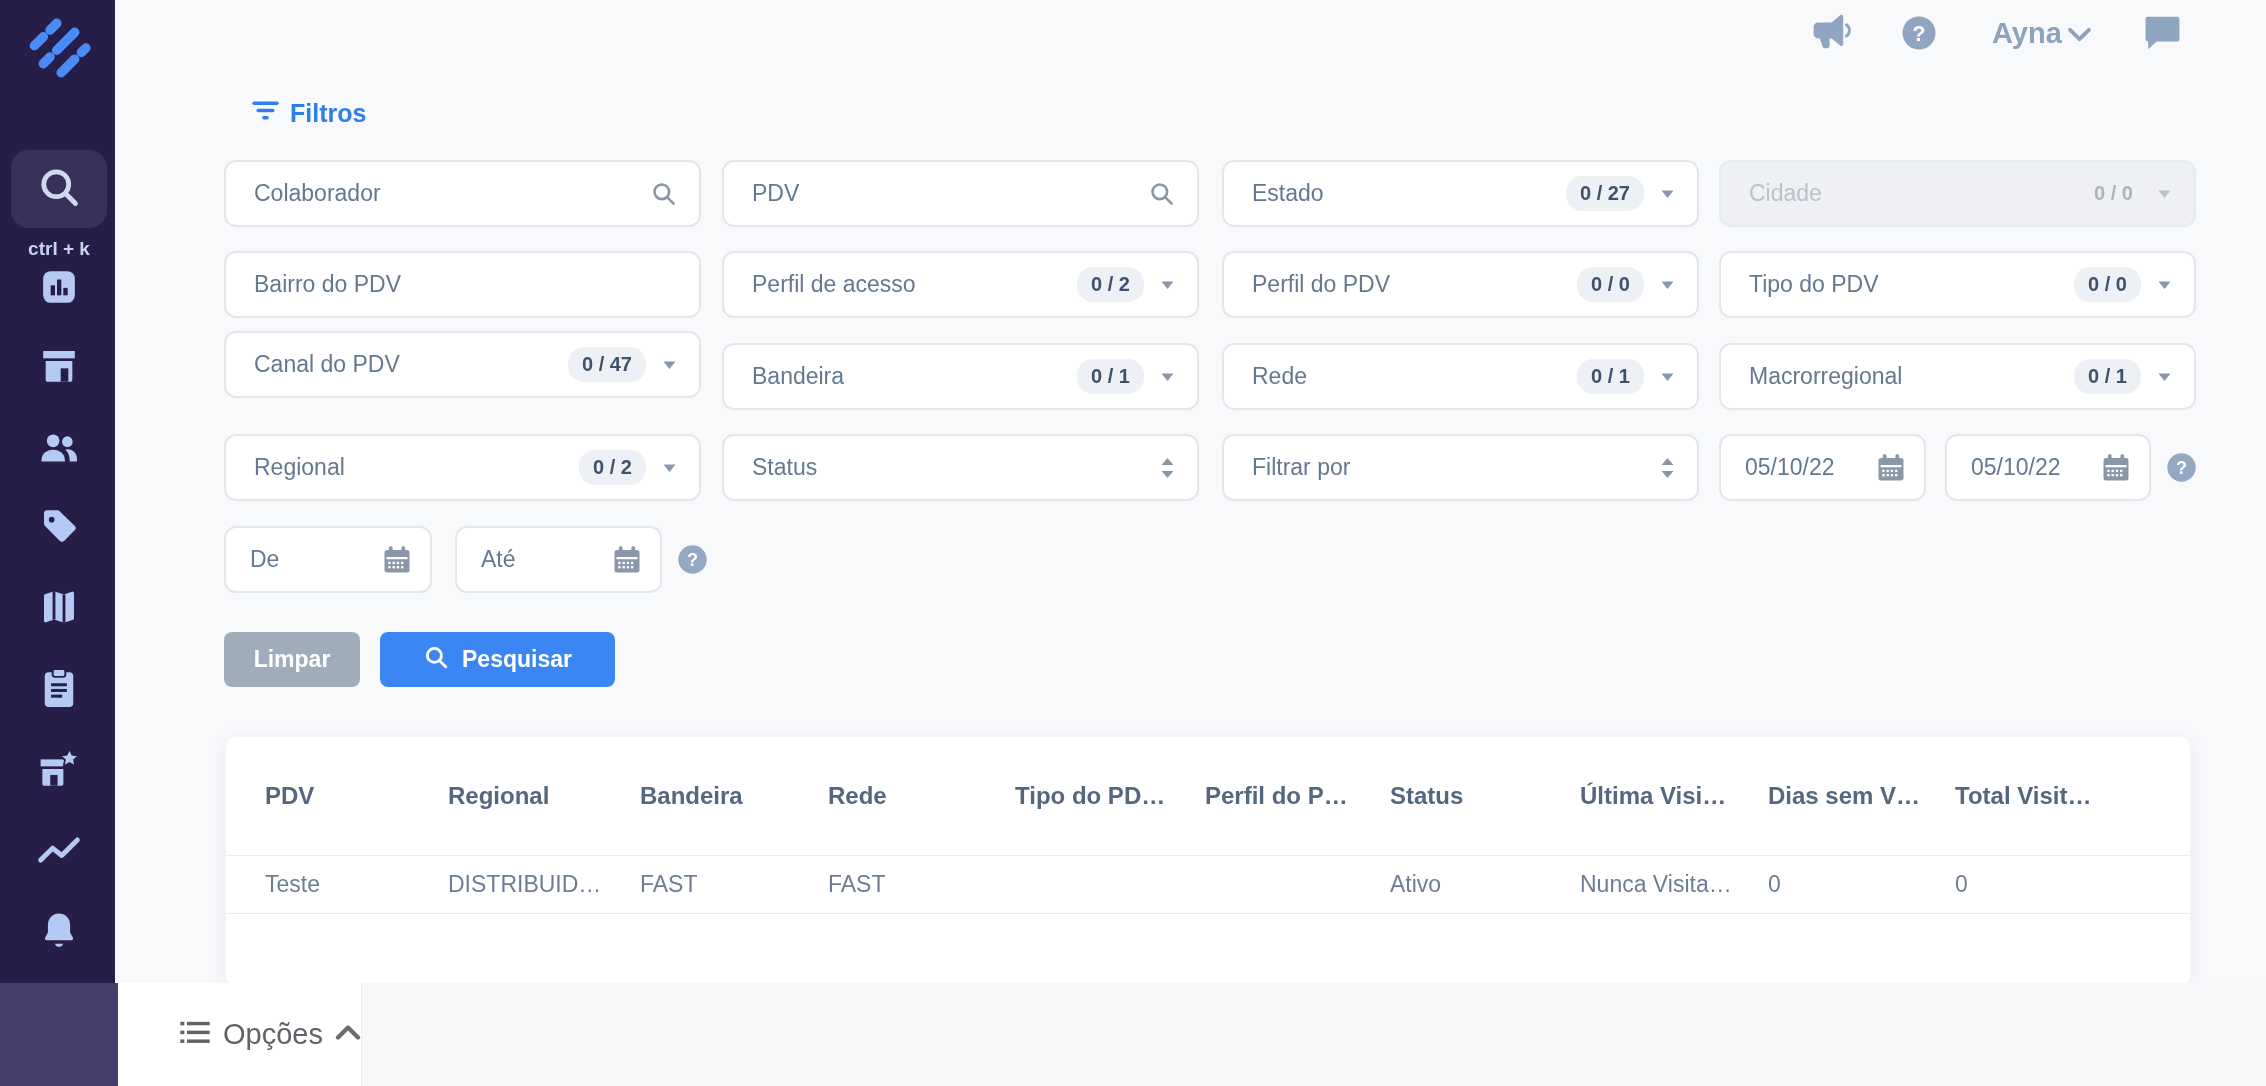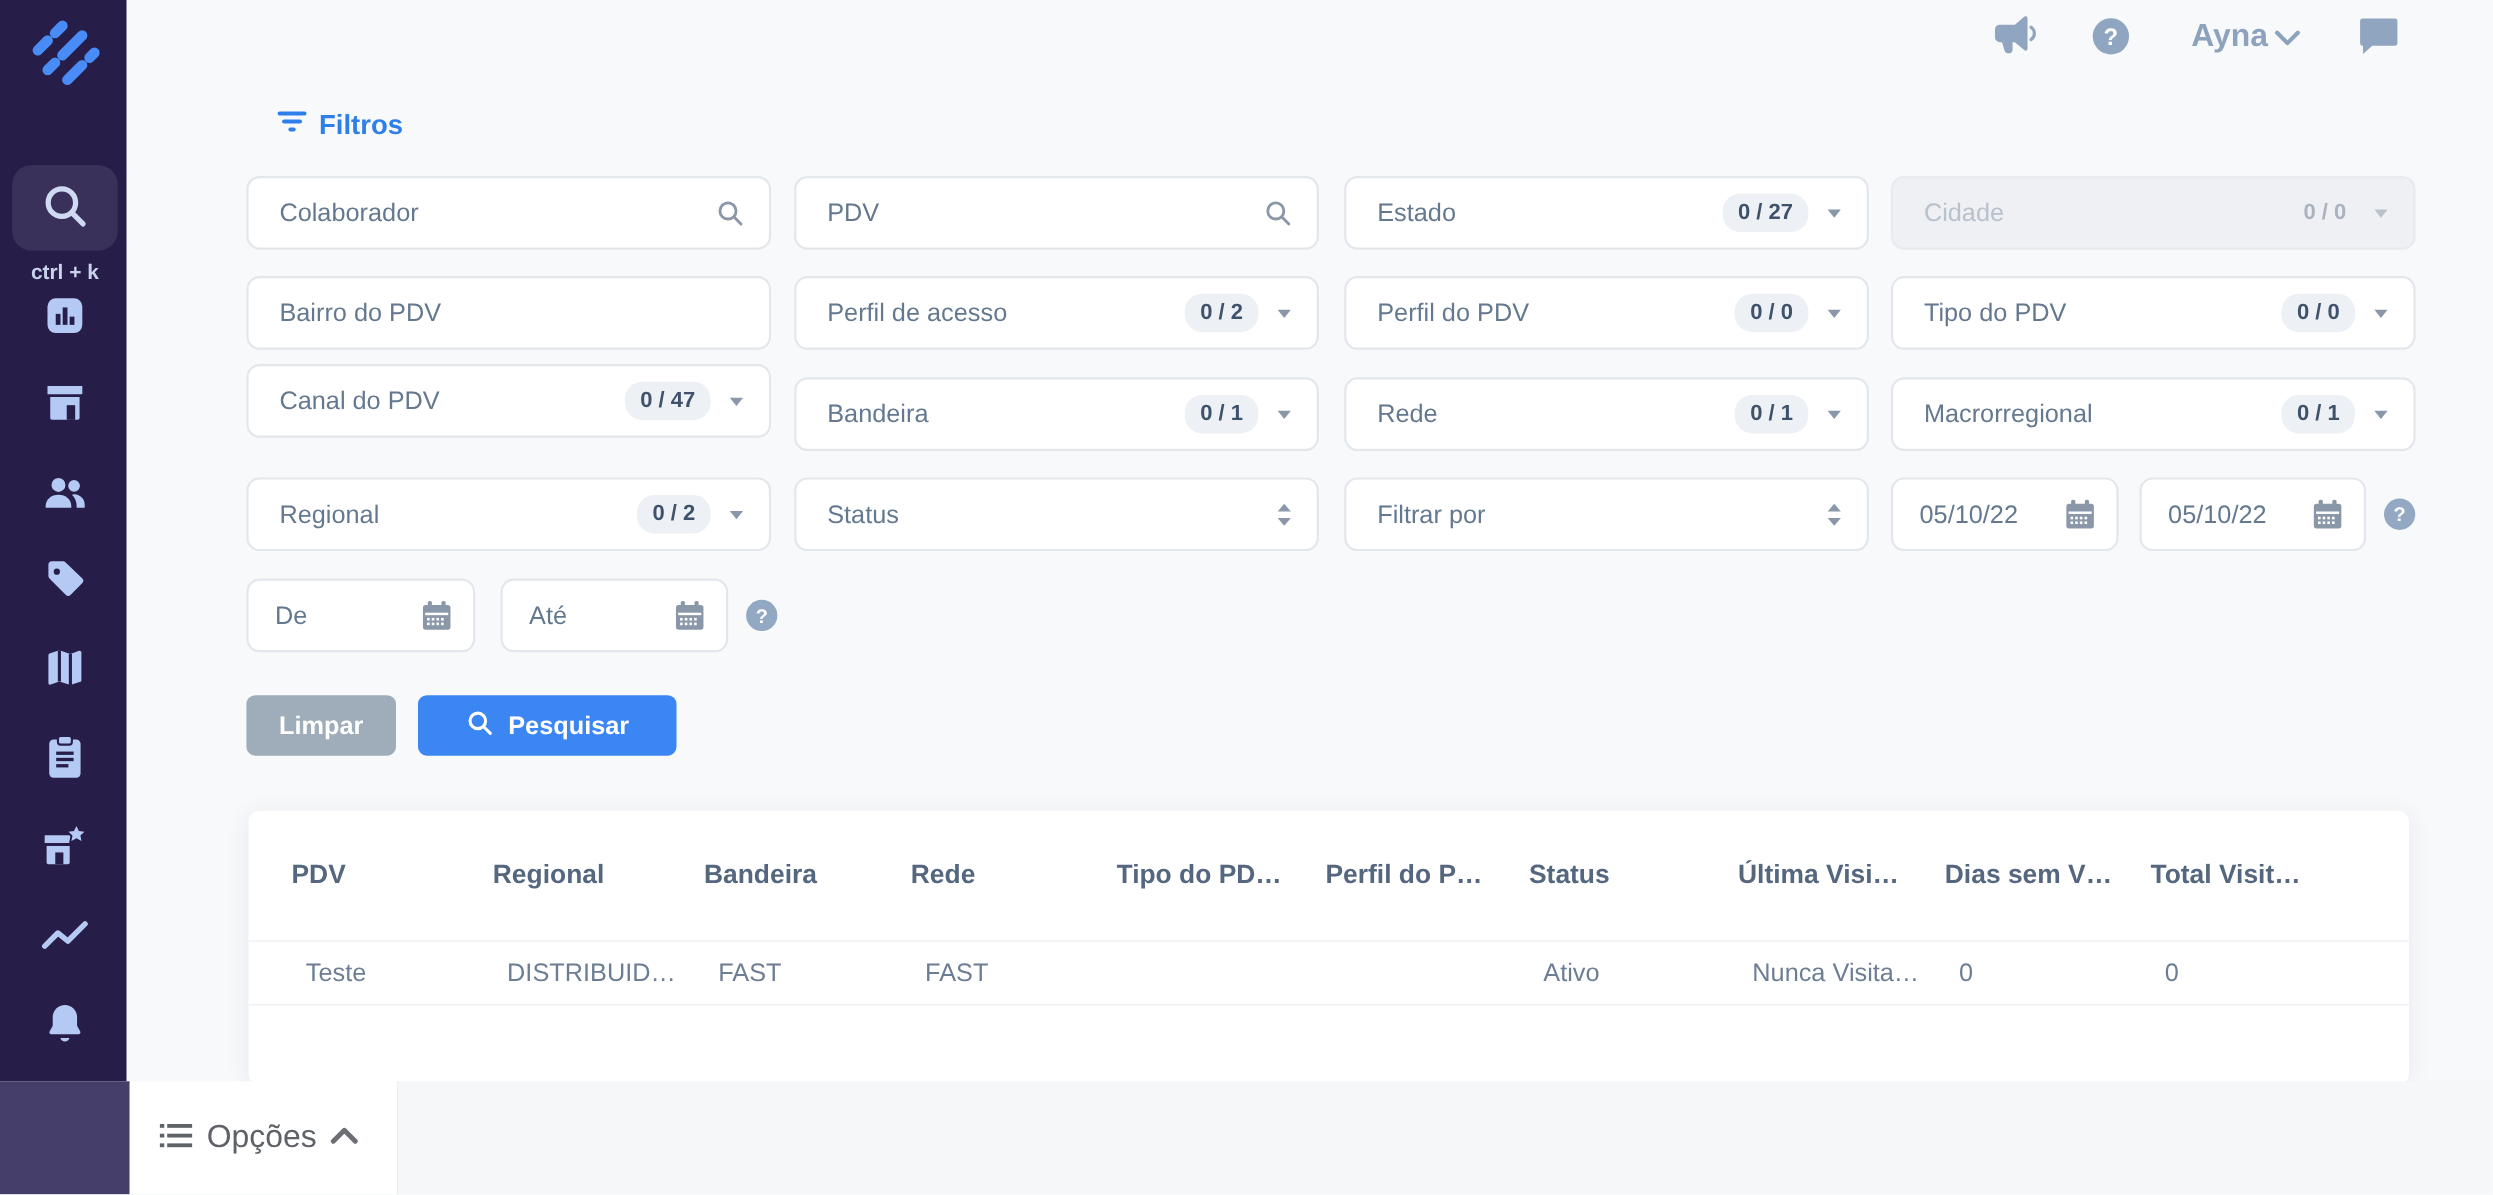--- a/index.html
+++ b/index.html
@@ -36,30 +36,30 @@
   .btn{position:absolute;top:632px;height:55px;border:none;border-radius:8px;color:#fff;font-weight:700;font-size:23px;
     display:flex;align-items:center;justify-content:center;gap:13px;cursor:pointer;font-family:inherit;}
   .btn.clear{left:224px;width:136px;background:#9fadbb;}
   .btn.primary{left:380px;width:235px;background:#3c86f4;}
 
   
   .card{position:absolute;left:226px;top:737px;width:1964px;height:249px;background:#fff;border-radius:10px;
     box-shadow:0 3px 22px rgba(45,55,75,.08);overflow:hidden;}
   .thead{display:flex;align-items:center;height:118px;padding-left:39px;border-bottom:1px solid #e9ebee;
     font-size:24px;font-weight:700;color:#55677f;}
-  .trow{display:flex;align-items:center;height:57px;padding-left:52px;border-bottom:1px solid #e9ebee;
+  .trow{display:flex;align-items:center;height:57px;padding-left:39px;border-bottom:1px solid #e9ebee;
     font-size:23px;color:#6d7e94;cursor:pointer;}
   .c0{width:183px}.c1{width:192px}.c2{width:188px}.c3{width:187px}.c4{width:190px}
   .c5{width:185px}.c6{width:190px}.c7{width:188px}.c8{width:187px}.c9{width:220px}
   .thead span,.trow span{white-space:nowrap;overflow:hidden;}
 
   
   .bottombar{position:absolute;left:118px;top:983px;width:2148px;height:103px;background:#f6f7f8;}
   .options-panel{position:absolute;left:0;top:0;width:244px;height:103px;background:#fff;border-right:1px solid #ececec;
-    display:flex;align-items:center;gap:12px;padding-left:26px;box-sizing:border-box;cursor:pointer;}
+    display:flex;align-items:center;gap:12px;padding-left:26px;box-sizing:border-box;cursor:pointer;justify-content:flex-end;}
   .options-label{font-size:29px;color:#5f6368;}
 </style>
 </head>
 <body>
 
 <div id="app">
 
   <div class="sidebar">
     <div class="logo-top">
       <svg width="76" height="76" viewBox="0 0 48 48">

